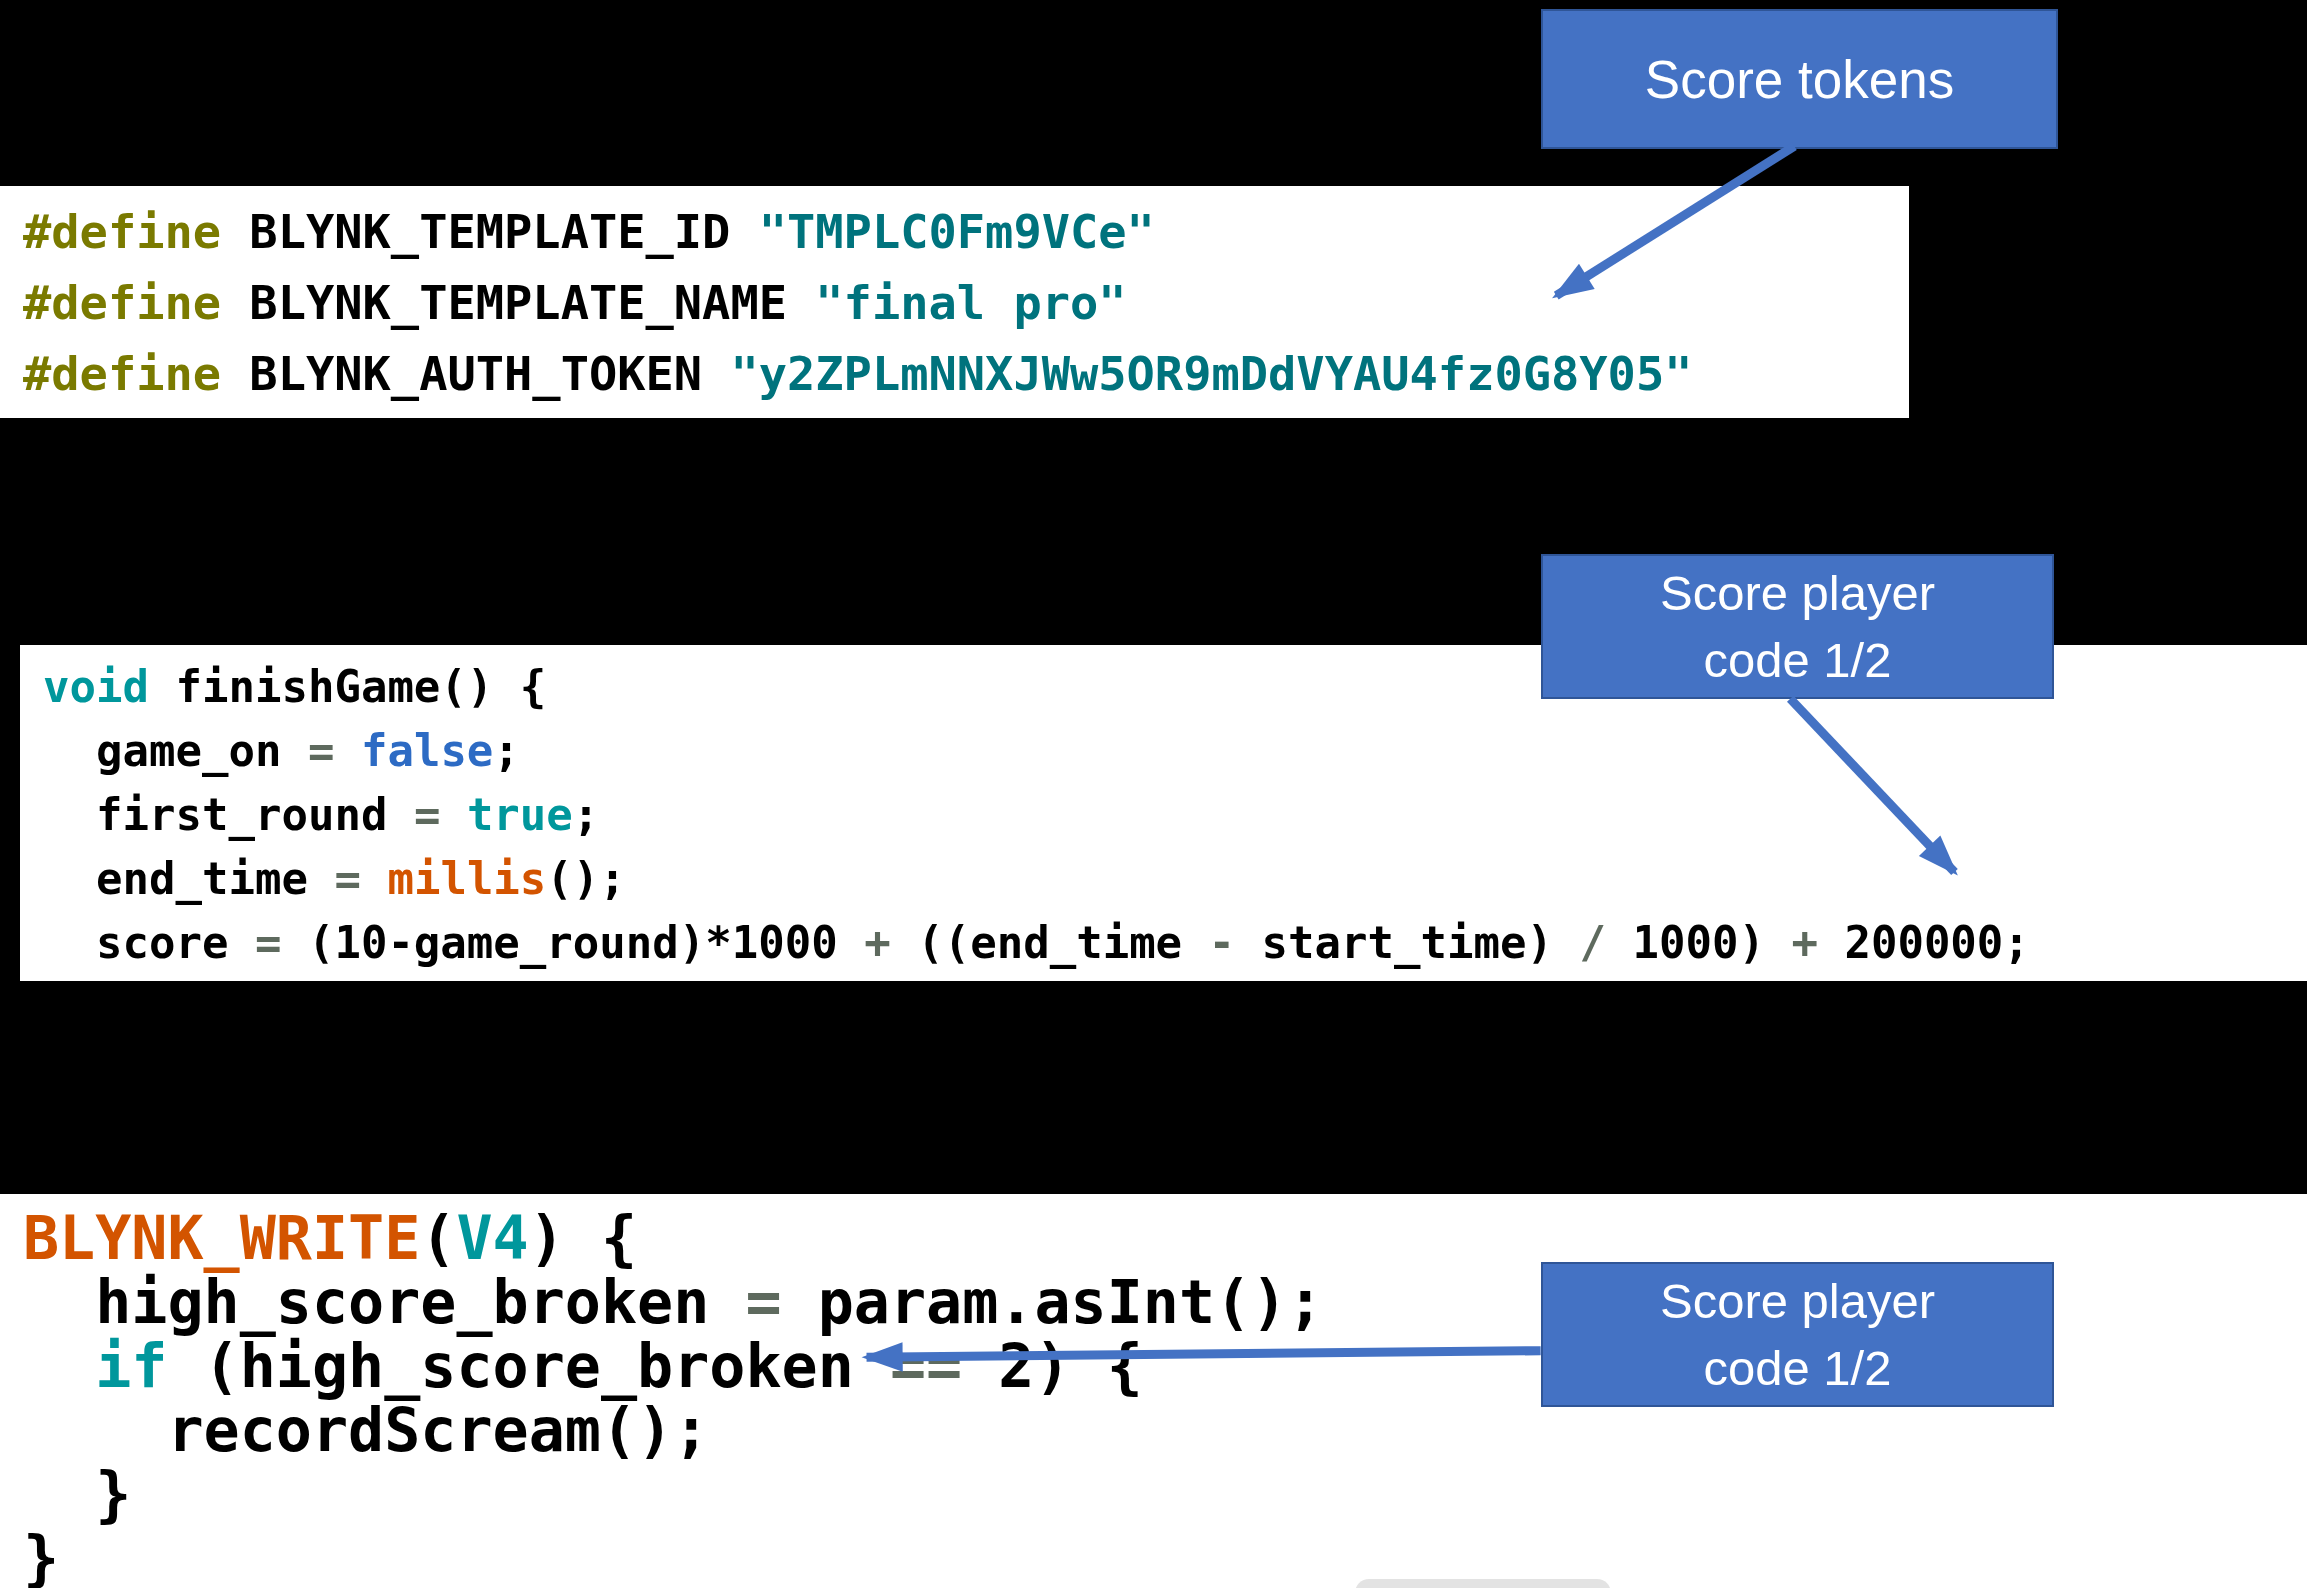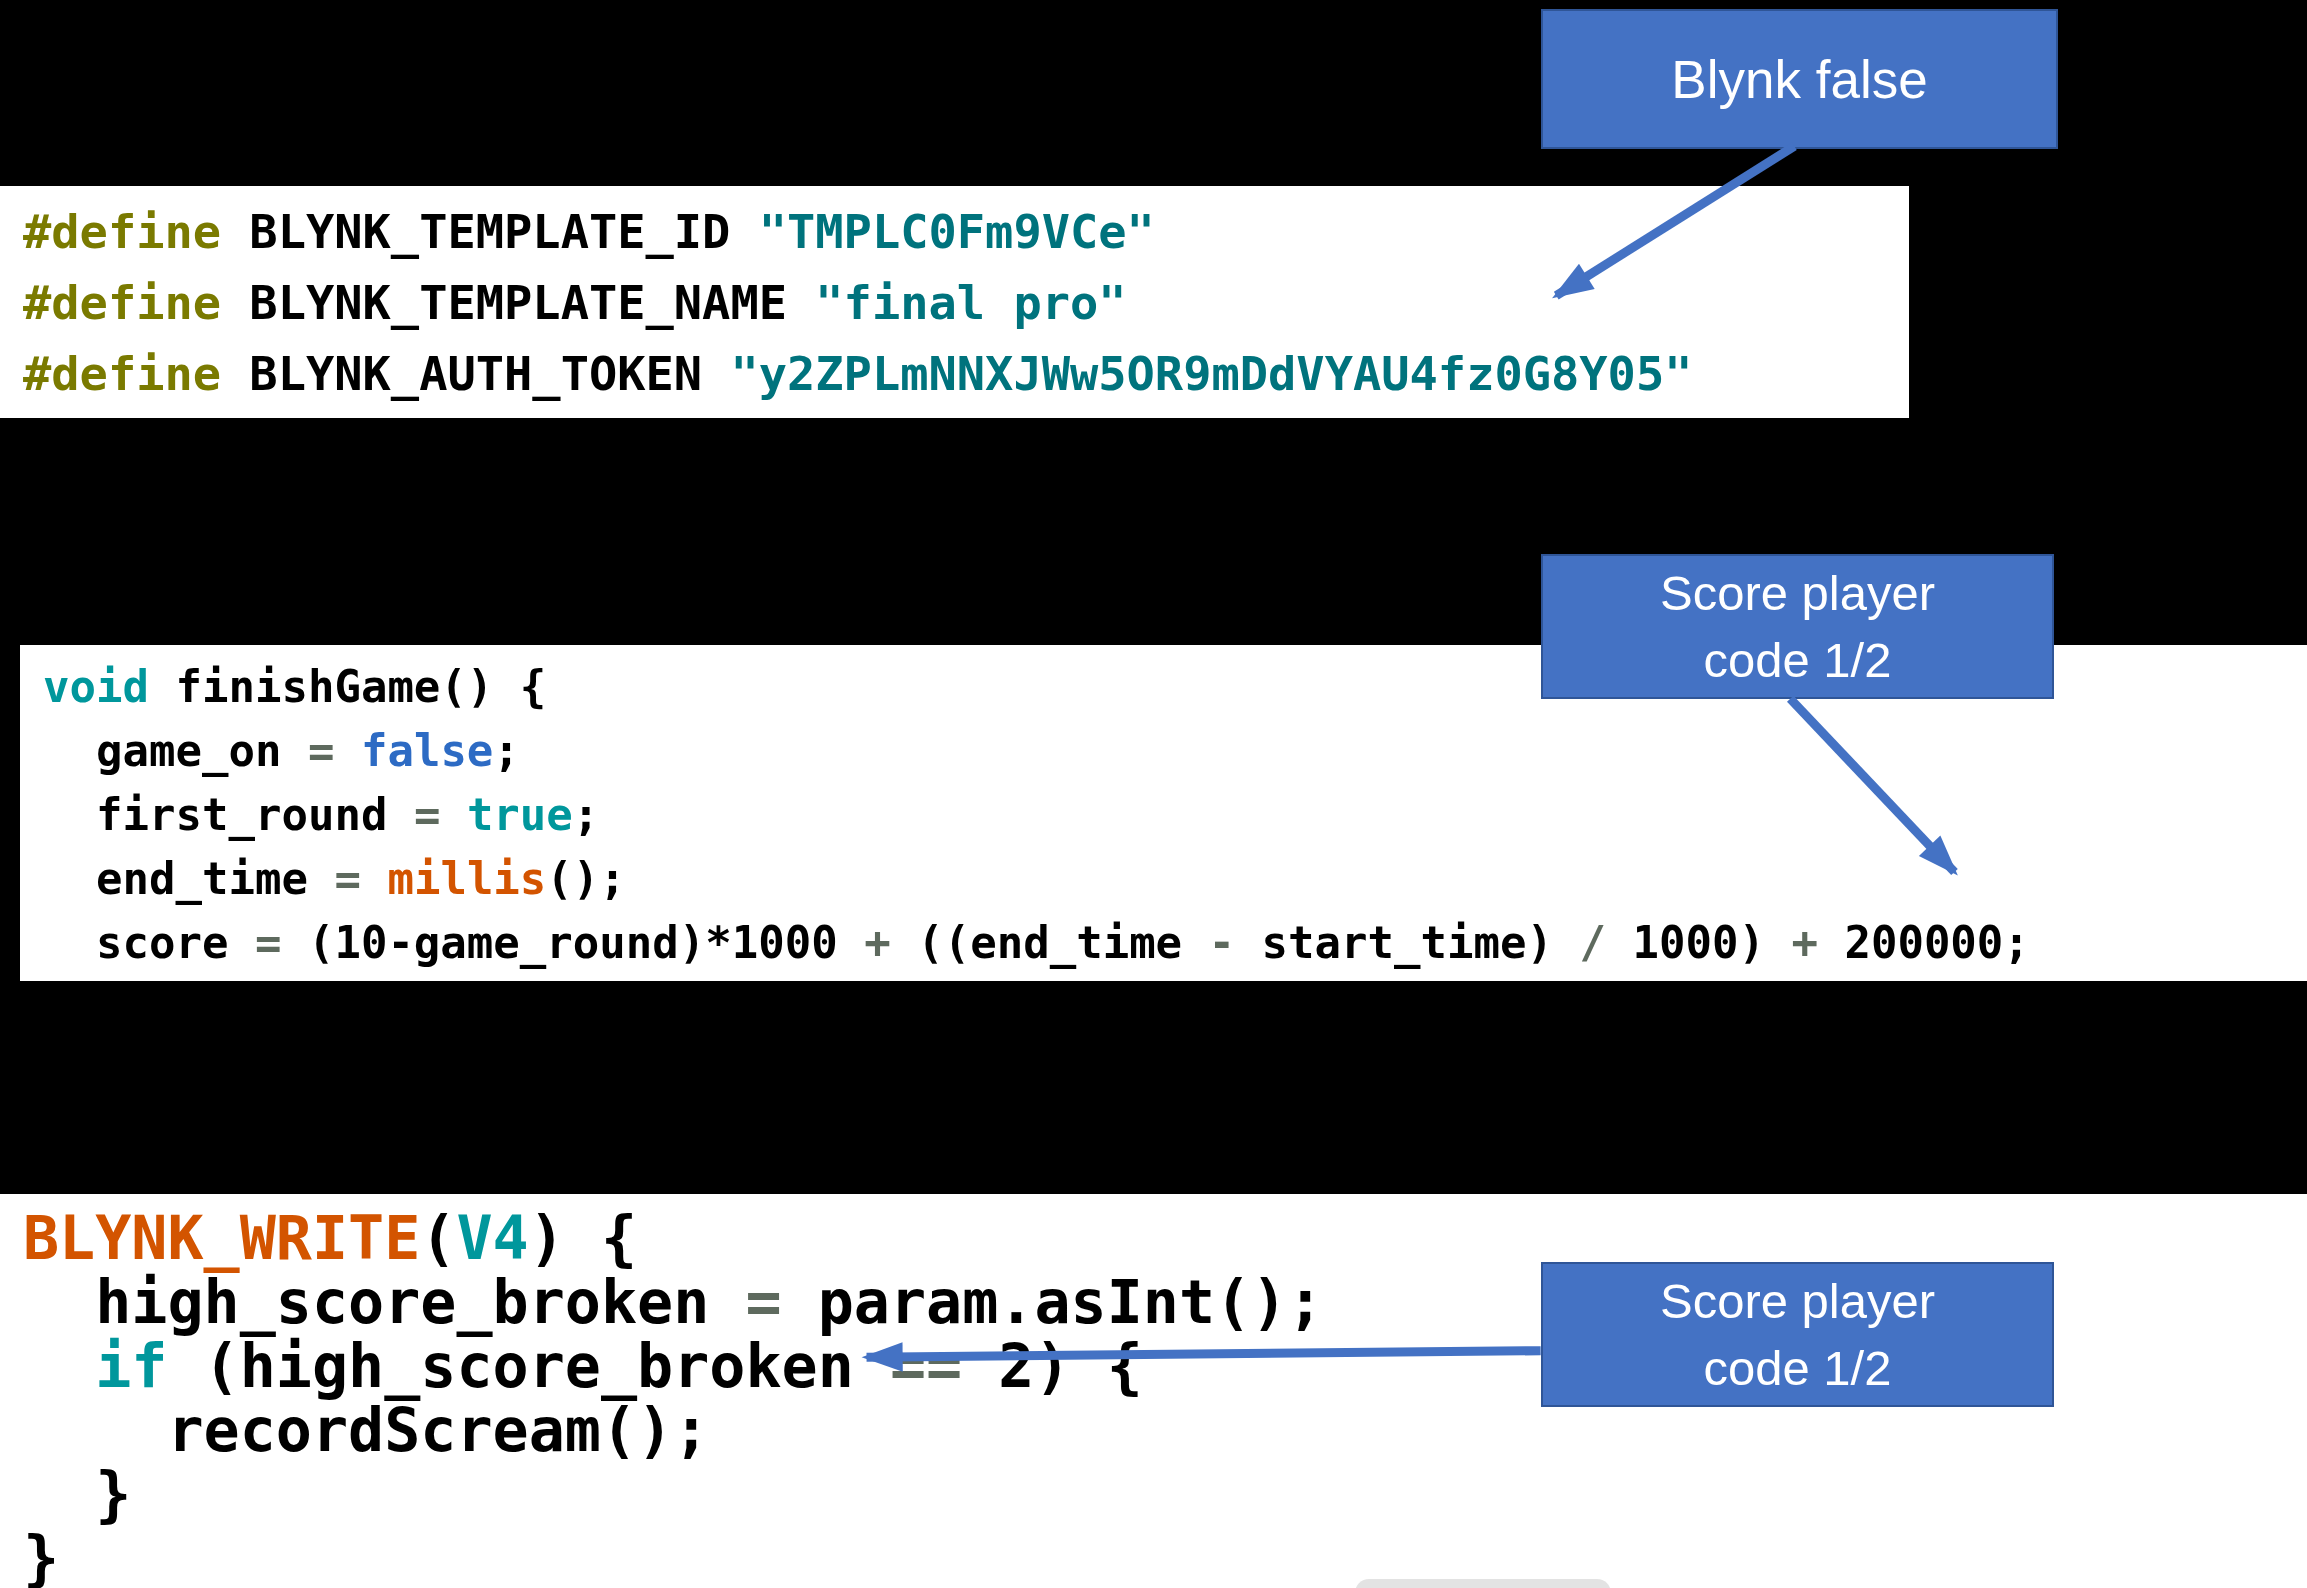--- a/index.html
+++ b/index.html
@@ -92,21 +92,21 @@
 </head>
 <body>
 
 <div class="code-block" id="code-defines"><div class="code-line"><span style="color: rgb(122, 122, 0);">#define</span><span style="color: rgb(0, 0, 0);"> BLYNK_TEMPLATE_ID </span><span style="color: rgb(0, 115, 125);">"TMPLC0Fm9VCe"</span></div><div class="code-line"><span style="color: rgb(122, 122, 0);">#define</span><span style="color: rgb(0, 0, 0);"> BLYNK_TEMPLATE_NAME </span><span style="color: rgb(0, 115, 125);">"final pro"</span></div><div class="code-line"><span style="color: rgb(122, 122, 0);">#define</span><span style="color: rgb(0, 0, 0);"> BLYNK_AUTH_TOKEN </span><span style="color: rgb(0, 115, 125);">"y2ZPLmNNXJWw5OR9mDdVYAU4fz0G8Y05"</span></div></div>
 
 <div class="code-block" id="code-finishgame"><div class="code-line"><span style="color: rgb(0, 151, 156);">void</span><span style="color: rgb(0, 0, 0);"> finishGame() {</span></div><div class="code-line"><span style="color: rgb(0, 0, 0);">  game_on </span><span style="color: rgb(94, 106, 94);">=</span><span style="color: rgb(0, 0, 0);"> </span><span style="color: rgb(45, 107, 196);">false</span><span style="color: rgb(0, 0, 0);">;</span></div><div class="code-line"><span style="color: rgb(0, 0, 0);">  first_round </span><span style="color: rgb(94, 106, 94);">=</span><span style="color: rgb(0, 0, 0);"> </span><span style="color: rgb(0, 151, 156);">true</span><span style="color: rgb(0, 0, 0);">;</span></div><div class="code-line"><span style="color: rgb(0, 0, 0);">  end_time </span><span style="color: rgb(94, 106, 94);">=</span><span style="color: rgb(0, 0, 0);"> </span><span style="color: rgb(211, 84, 0);">millis</span><span style="color: rgb(0, 0, 0);">();</span></div><div class="code-line"><span style="color: rgb(0, 0, 0);">  score </span><span style="color: rgb(94, 106, 94);">=</span><span style="color: rgb(0, 0, 0);"> (10-game_round)*1000 </span><span style="color: rgb(94, 106, 94);">+</span><span style="color: rgb(0, 0, 0);"> ((end_time </span><span style="color: rgb(94, 106, 94);">-</span><span style="color: rgb(0, 0, 0);"> start_time) </span><span style="color: rgb(94, 106, 94);">/</span><span style="color: rgb(0, 0, 0);"> 1000) </span><span style="color: rgb(94, 106, 94);">+</span><span style="color: rgb(0, 0, 0);"> 200000;</span></div></div>
 
 <div class="code-block" id="code-blynkwrite"><div class="code-line"><span style="color: rgb(211, 84, 0);">BLYNK_WRITE</span><span style="color: rgb(0, 0, 0);">(</span><span style="color: rgb(0, 151, 156);">V4</span><span style="color: rgb(0, 0, 0);">) {</span></div><div class="code-line"><span style="color: rgb(0, 0, 0);">  high_score_broken </span><span style="color: rgb(94, 106, 94);">=</span><span style="color: rgb(0, 0, 0);"> param.asInt();</span></div><div class="code-line"><span style="color: rgb(0, 0, 0);">  </span><span style="color: rgb(0, 151, 156);">if</span><span style="color: rgb(0, 0, 0);"> (high_score_broken </span><span style="color: rgb(94, 106, 94);">==</span><span style="color: rgb(0, 0, 0);"> 2) {</span></div><div class="code-line"><span style="color: rgb(0, 0, 0);">    recordScream();</span></div><div class="code-line"><span style="color: rgb(0, 0, 0);">  }</span></div><div class="code-line"><span style="color: rgb(0, 0, 0);">}</span></div></div>
 
 <div class="callout" id="callout-blynk-tokens">
-  <div>Blynk false</div>
+  <div>Score tokens</div>
 </div>
 
 <div class="callout" id="callout-score-1">
   <div>Score player</div>
   <div>code 1/2</div>
 </div>
 
 <div class="callout" id="callout-score-2">
   <div>Score player</div>
   <div>code 1/2</div>

